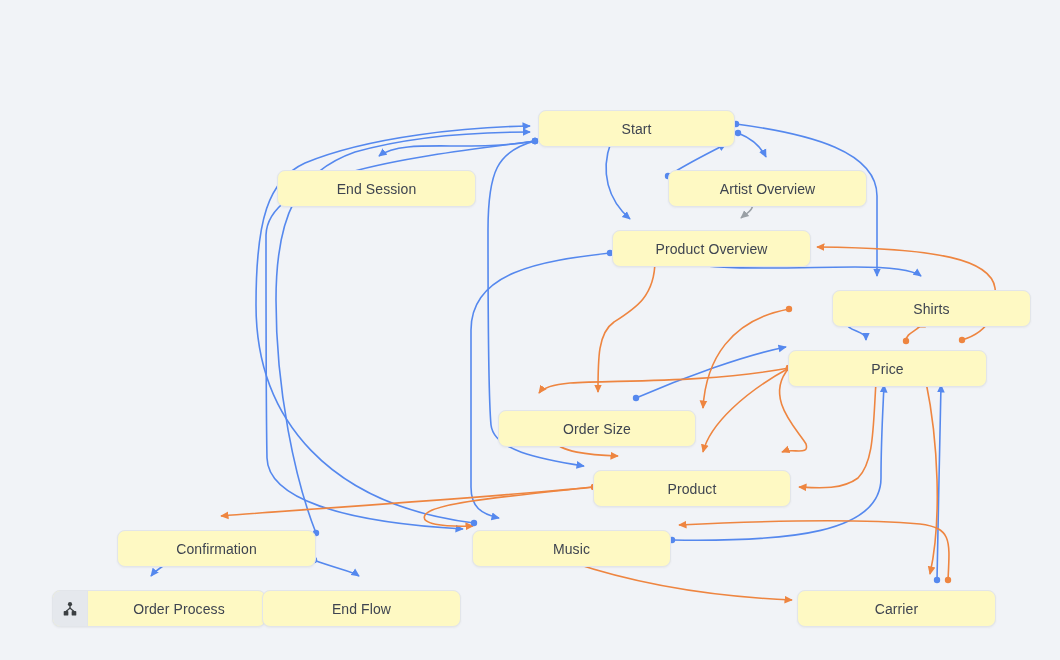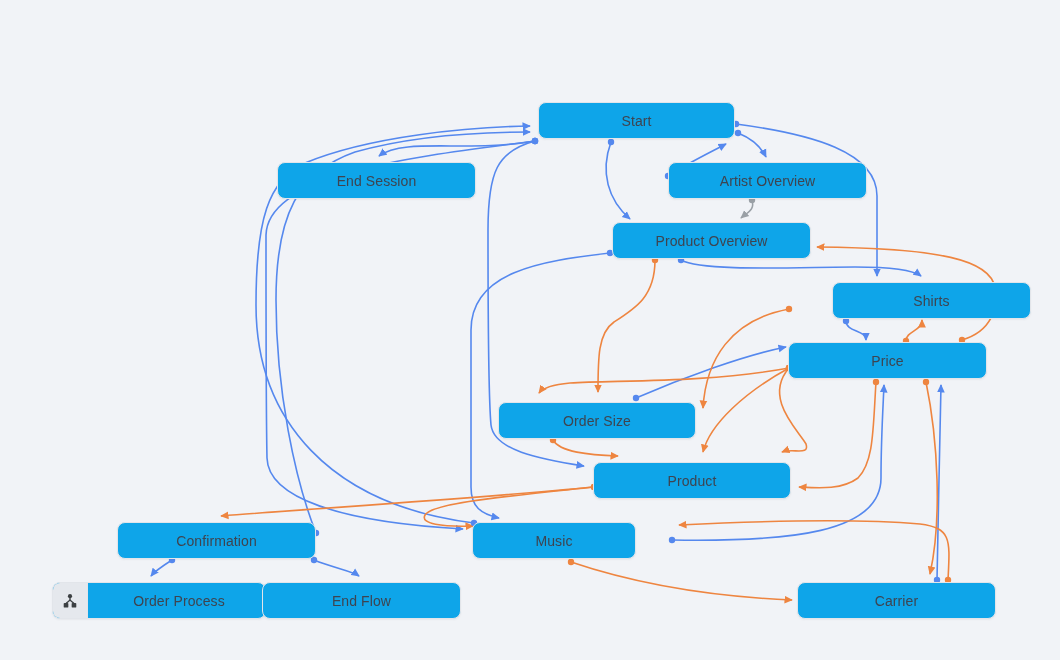--- a/index.html
+++ b/index.html
@@ -7,27 +7,28 @@
   #canvas{
     position:relative;
     width:1060px;height:660px;
     background:#f1f3f7;
     overflow:hidden;
   }
   #edges{position:absolute;left:0;top:0;z-index:1;}
   .node{
     position:absolute;
     box-sizing:border-box;
-    background:#0ea5e9;
+    background:#fef9c3;
     border:1px solid #e2e5ea;
     border-radius:8px;
     box-shadow:0 1px 2px rgba(60,64,67,.06);
     display:flex;align-items:center;justify-content:center;
     z-index:2;
     cursor:default;
+    margin-top:8px;
   }
   .node .label{
     font-size:14px;
     font-weight:500;
     color:#3e4450;
     letter-spacing:.1px;
     white-space:nowrap;
   }
   .node .chip{
     position:absolute;
@@ -145,21 +146,21 @@
       </div>
       <div class="node" style="left: 498px; top: 402px; width: 198px; height: 37px;">
         <span class="label">Order Size</span>
       </div>
       <div class="node" style="left: 593px; top: 462px; width: 198px; height: 37px;">
         <span class="label">Product</span>
       </div>
       <div class="node" style="left: 117px; top: 522px; width: 199px; height: 37px;">
         <span class="label">Confirmation</span>
       </div>
-      <div class="node" style="left: 472px; top: 522px; width: 164px; height: 37px;">
+      <div class="node" style="left: 472px; top: 522px; width: 199px; height: 37px;">
         <span class="label">Music</span>
       </div>
       <div class="node" style="left: 52px; top: 582px; width: 214px; height: 37px; padding-left: 40px;">
         <span class="chip">
           <svg width="18" height="18" viewBox="0 0 24 24">
             <circle cx="12" cy="5.5" r="2.8" fill="#3c4043"></circle>
             <path d="M12 7.5 L12 10 C12 12 9 12.5 7 15 M12 10 C12 12 15 12.5 17 15" fill="none" stroke="#3c4043" stroke-width="1.8"></path>
             <rect x="3.6" y="14.6" width="6.2" height="6.2" rx="1.2" fill="#3c4043"></rect>
             <rect x="14.2" y="14.6" width="6.2" height="6.2" rx="1.2" fill="#3c4043"></rect>
           </svg>

